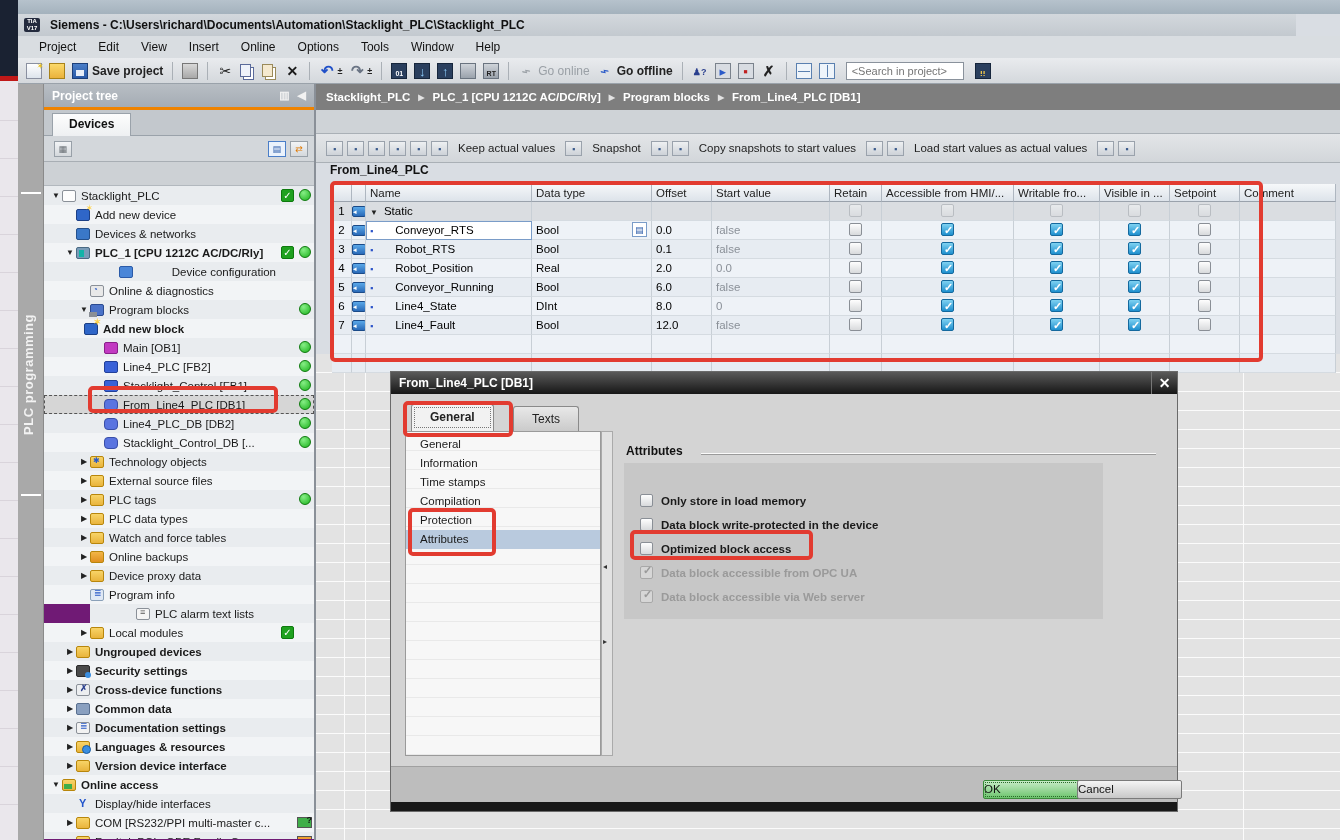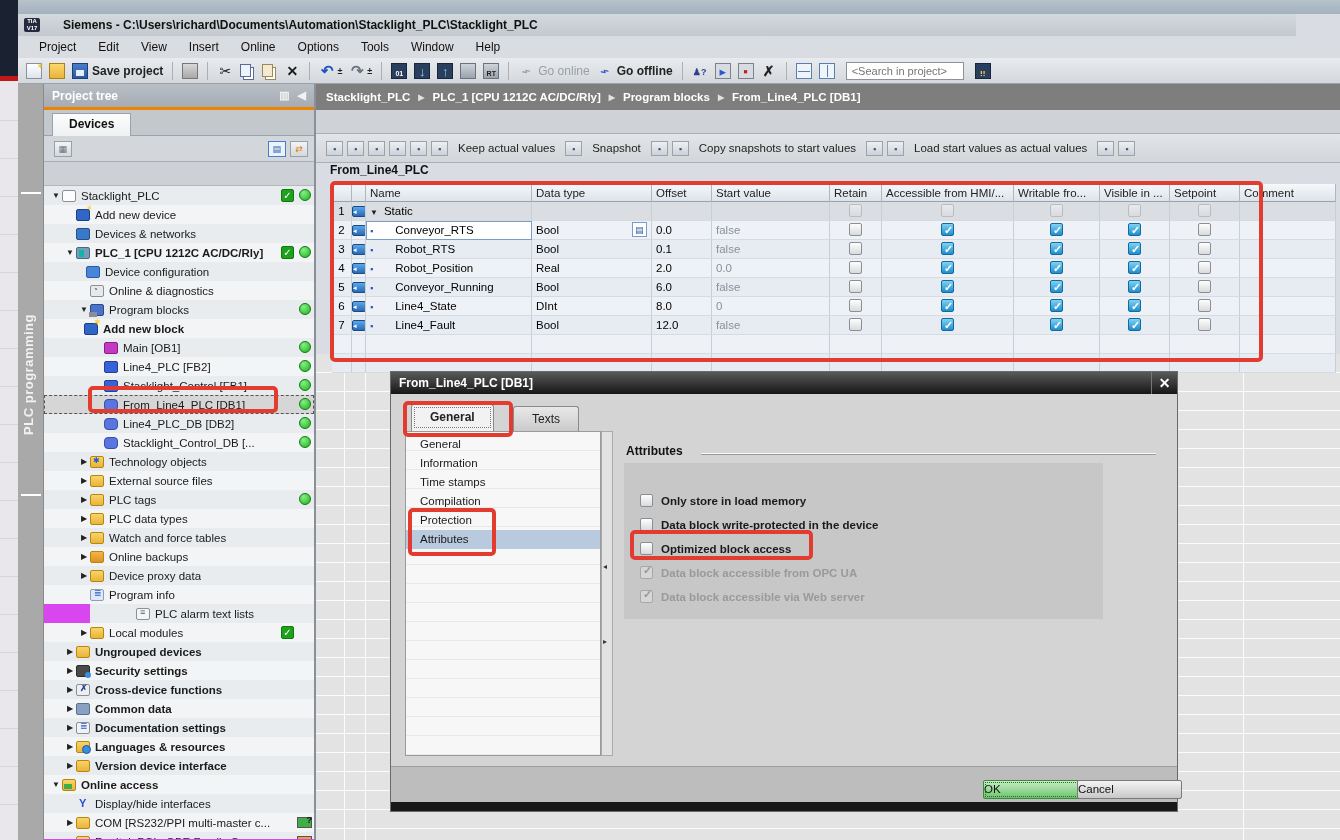--- a/index.html
+++ b/index.html
@@ -6,21 +6,21 @@
   html,body { width:1340px; height:840px; overflow:hidden; font-family:"Liberation Sans",sans-serif; background:#d9dde3; position:relative; }
   .abs { position:absolute; }
 
   
   #topband { left:0; top:0; width:1340px; height:14px; background:linear-gradient(#b6c2cc,#a4b2bd); }
   #leftnav-strip { left:0; top:0; width:18px; height:840px; background:#eae7ec; }
   #leftnav-strip .navy { position:absolute; left:0; top:0; width:18px; height:76px; background:#1a2232; }
   #leftnav-strip .red { position:absolute; left:0; top:76px; width:18px; height:5px; background:#c01818; }
   #leftnav-strip .ln { position:absolute; left:0; width:18px; height:1px; background:#d9d4db; }
 
-  #titlebar { left:18px; top:14px; width:1278px; height:22px; background:linear-gradient(#d3d8dd,#c3c9cf); display:flex; align-items:center; padding-left:6px; gap:23px; }
+  #titlebar { left:18px; top:14px; width:1278px; height:22px; background:linear-gradient(#d3d8dd,#c3c9cf); display:flex; align-items:center; padding-left:6px; gap:10px; }
   .tia-logo { width:16px; height:14px; background:#232a3d; color:#fff; font-size:6px; font-weight:bold; text-align:center; line-height:7px; border-radius:2px; }
   #titlebar .ttl { font-size:12px; font-weight:bold; color:#111; }
 
   #menubar { left:18px; top:36px; width:1322px; height:22px; background:#d9dde1; display:flex; align-items:center; padding-left:10px; }
   .menu-item { font-size:12px; color:#111; padding:3px 11px; cursor:default; }
 
   #toolbar { left:18px; top:58px; width:1322px; height:26px; background:linear-gradient(#e9ebee,#d4d8dc); border-bottom:1px solid #9aa2aa; display:flex; align-items:center; padding-left:6px; gap:3px; }
   .tbtn { display:flex; align-items:center; gap:4px; padding:1px 2px; }
   .tbtn .lbl { font-size:12px; font-weight:bold; color:#222; }
   .tbtn.dim .lbl { color:#9aa0a6; font-weight:normal; }
@@ -64,21 +64,21 @@
   .ic-library { background:#2a3f5e; border:1px solid #16263c; }
   .ic-library::after { content:"⁞⁞"; color:#ffd24a; font-size:8px; font-weight:bold; }
   #search-box { width:118px; height:18px; font-size:11px; color:#8a9098; border:1px solid #8a929c; background:#fff; padding:0 5px; margin:0 6px; }
 
   
   #rail { left:18px; top:84px; width:26px; height:756px; background:#a9a9a9; border-right:1px solid #8a8a8a; }
   #rail .sep { position:absolute; left:3px; width:20px; height:2px; background:#fff; }
   #rail .vtext { position:absolute; left:3px; top:230px; writing-mode:vertical-rl; transform:rotate(180deg); color:#f2f2f2; font-weight:bold; font-size:13px; letter-spacing:.5px; }
 
   
-  #ptree { left:44px; top:84px; width:272px; height:756px; background:#d946ef; border-right:2px solid #8a9098; }
+  #ptree { left:44px; top:84px; width:272px; height:756px; background:#701a75; border-right:2px solid #8a9098; }
   #ptree-header { height:26px; background:linear-gradient(#b8bec4,#a5acb4); border-bottom:3px solid #ef8300; color:#fff; font-weight:bold; font-size:12px; display:flex; align-items:center; padding:0 8px; }
   #ptree-header .sp { flex:1; }
   #ptree-header .hic { color:#f2f2f2; font-size:11px; margin-left:8px; }
   #devices-tabrow { height:26px; background:#c3c8cd; border-bottom:1px solid #9aa2aa; position:relative; }
   #devices-tab { position:absolute; left:8px; top:3px; height:23px; background:linear-gradient(#fdfdfd,#eef0f2); border:1px solid #9aa2aa; border-bottom:none; padding:3px 16px; font-weight:bold; font-size:12px; color:#111; }
   #ptree-toolbar { height:26px; background:#d3d7db; border-bottom:1px solid #a8aeb4; display:flex; align-items:center; padding:0 6px; }
   #ptree-toolbar .sp { flex:1; }
   .mini-ic { width:18px; height:16px; border:1px solid #98a0a8; background:linear-gradient(#f2f4f6,#d4d8dc); font-size:9px; text-align:center; line-height:15px; color:#6a7076; margin-left:4px; }
   .mini-ic.active { border:1px solid #4a7ec8; background:#eaf2fc; color:#2a5aa8; }
   .mini-ic.orange { color:#e07800; }
@@ -376,21 +376,21 @@
         <span class="ti ti-net"></span>
         <span class="tlabel">Devices &amp; networks</span>
       </div>
       <div class="trow bold" style="padding-left: 20px;">
         <span class="texp">▼</span>
         <span class="ti ti-plc"></span>
         <span class="tlabel">PLC_1 [CPU 1212C AC/DC/Rly]</span>
         <span class="st-check"></span>
         <span class="st-dot"></span>
       </div>
-      <div class="trow" style="padding-left: 30px;">
+      <div class="trow" style="padding-left: 30px; justify-content: space-between;">
         <span class="texp"></span>
         <span class="ti ti-devcfg"></span>
         <span class="tlabel">Device configuration</span>
       </div>
       <div class="trow" style="padding-left: 34px;">
         <span class="texp"></span>
         <span class="ti ti-diag"></span>
         <span class="tlabel">Online &amp; diagnostics</span>
       </div>
       <div class="trow" style="padding-left: 34px;">

